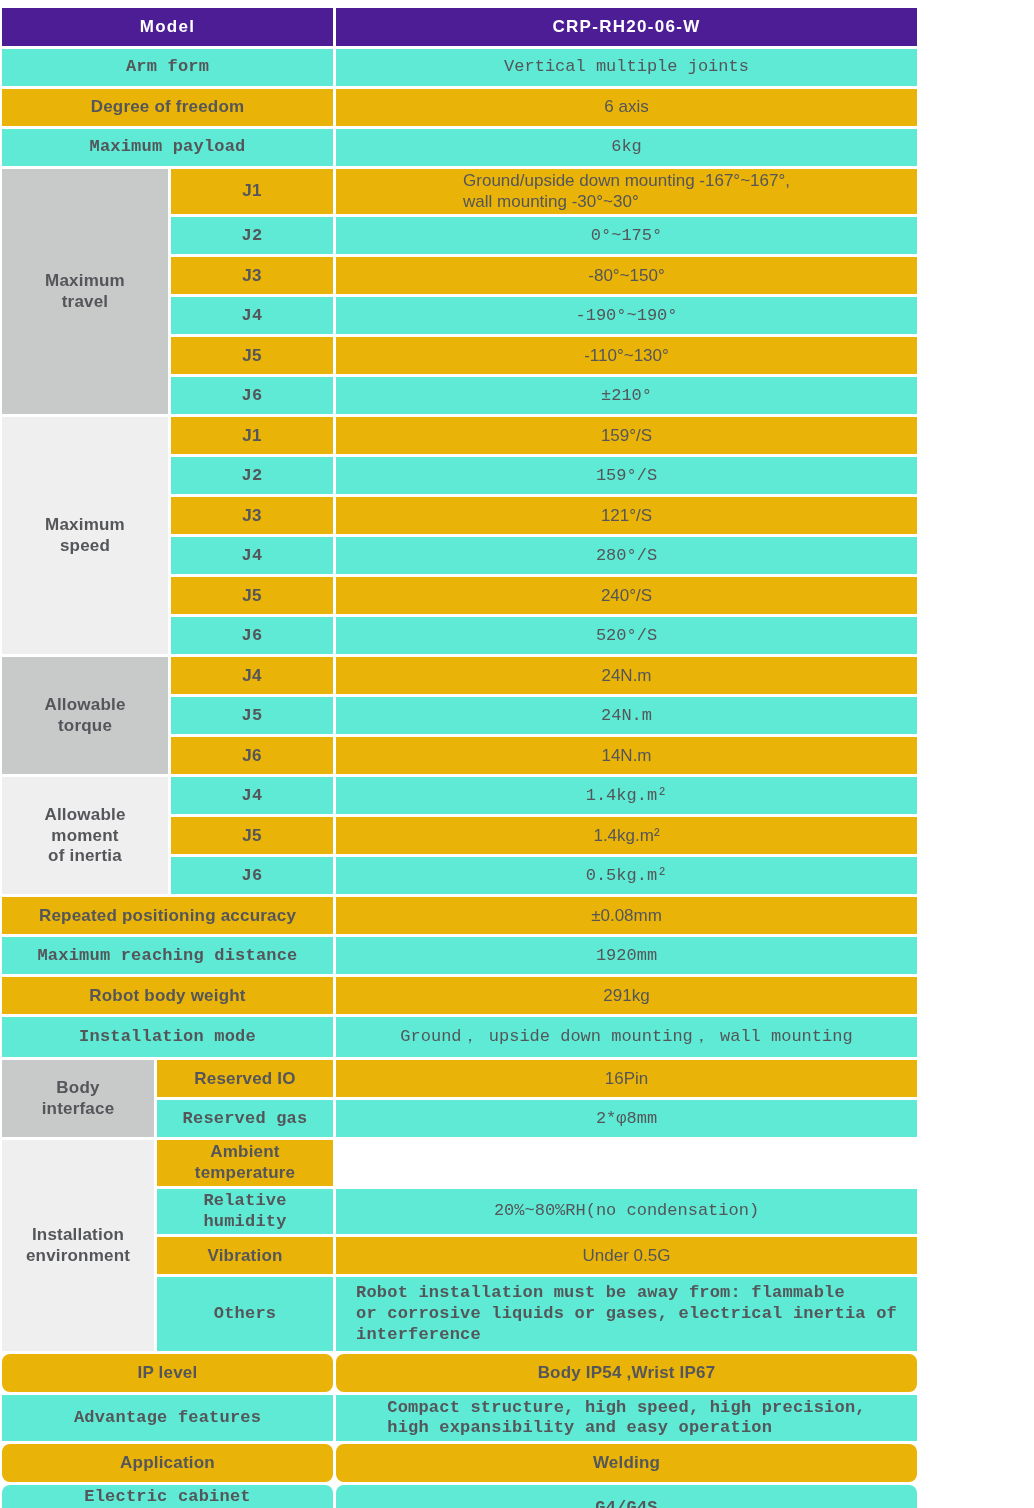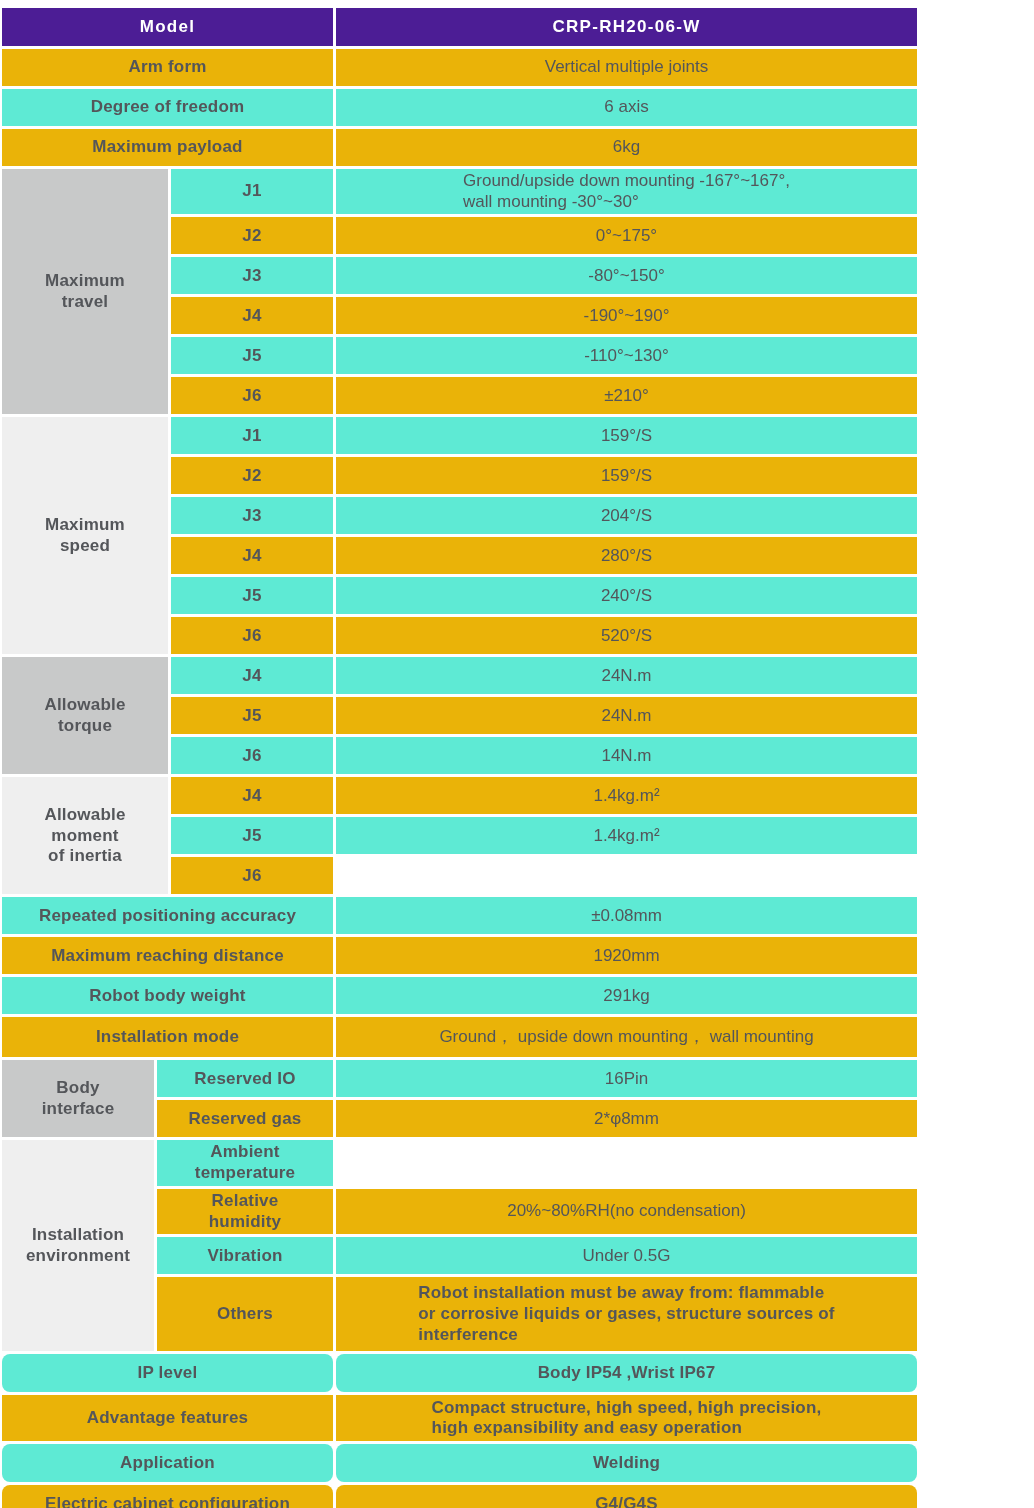--- a/index.html
+++ b/index.html
@@ -14,22 +14,22 @@
   .sec.three{grid-template-columns:166px 162px 1fr;}
   .sec.three.narrow{grid-template-columns:152px 176px 1fr;}
   .cell{
     display:flex;align-items:center;justify-content:center;
     text-align:center;min-height:37px;padding:2px 10px;
     box-sizing:border-box;font-size:17px;line-height:1.22;
     white-space:pre-line;
   }
   .label{font-weight:700;letter-spacing:.2px;}
   .value{font-weight:400;}
-  .gray{background:#5eead4;}
-  .white{background:#eab308;}
+  .gray{background:#eab308;}
+  .white{background:#5eead4;font-family:Liberation Mono, monospace;}
   .group{background:#c8c9c9;font-weight:700;letter-spacing:.2px;}
   .group.light{background:#efefef;}
   .span2{grid-row:1 / span 2;}
   .span3{grid-row:1 / span 3;}
   .span4{grid-row:1 / span 4;}
   .span6{grid-row:1 / span 6;}
   .col2{grid-column:2;}
   .col3{grid-column:3;}
   .header-row .cell{
     background:#4c1d95;color:#ffffff;font-weight:700;
@@ -82,21 +82,21 @@
   </div>
 
   <div class="sec three">
     <div class="cell group light span6">Maximum
 speed</div>
     <div class="cell label gray col2">J1</div>
     <div class="cell value gray col3">159°/S</div>
     <div class="cell label white col2">J2</div>
     <div class="cell value white col3">159°/S</div>
     <div class="cell label gray col2">J3</div>
-    <div class="cell value gray col3">204°/S</div>
+    <div class="cell value gray col3">121°/S</div>
     <div class="cell label white col2">J4</div>
     <div class="cell value white col3">280°/S</div>
     <div class="cell label gray col2">J5</div>
     <div class="cell value gray col3">240°/S</div>
     <div class="cell label white col2">J6</div>
     <div class="cell value white col3">520°/S</div>
   </div>
 
   <div class="sec three">
     <div class="cell group span3">Allowable
@@ -111,20 +111,21 @@
 
   <div class="sec three">
     <div class="cell group light span3">Allowable
 moment
 of inertia</div>
     <div class="cell label white col2">J4</div>
     <div class="cell value white col3">1.4kg.m²</div>
     <div class="cell label gray col2">J5</div>
     <div class="cell value gray col3">1.4kg.m²</div>
     <div class="cell label white col2">J6</div>
+    <div class="cell value white col3">0.5kg.m²</div>
   </div>
 
   <div class="sec two">
     <div class="cell label gray">Repeated positioning accuracy</div>
     <div class="cell value gray">±0.08mm</div>
     <div class="cell label white">Maximum reaching distance</div>
     <div class="cell value white">1920mm</div>
     <div class="cell label gray">Robot body weight</div>
     <div class="cell value gray">291kg</div>
     <div class="cell label white hMode">Installation mode</div>
@@ -145,21 +146,21 @@
 environment</div>
     <div class="cell label gray col2 hEnv">Ambient
 temperature</div>
     <div class="cell label white col2 hEnv">Relative
 humidity</div>
     <div class="cell value white col3 hEnv">20%~80%RH(no condensation)</div>
     <div class="cell label gray col2">Vibration</div>
     <div class="cell value gray col3">Under 0.5G</div>
     <div class="cell label white col2 hTall">Others</div>
     <div class="cell value white col3 hTall bold-val"><span class="inner-left">Robot installation must be away from: flammable
-or corrosive liquids or gases, structure sources of
+or corrosive liquids or gases, electrical inertia of
 interference</span></div>
   </div>
 
   <div class="sec two">
     <div class="cell label gray hBtm">IP level</div>
     <div class="cell value gray hBtm bold-val">Body IP54 ,Wrist IP67</div>
     <div class="cell label white h2l">Advantage features</div>
     <div class="cell value white h2l bold-val"><span class="inner-left">Compact structure, high speed, high precision,
 high expansibility and easy operation</span></div>
     <div class="cell label gray hBtm">Application</div>

